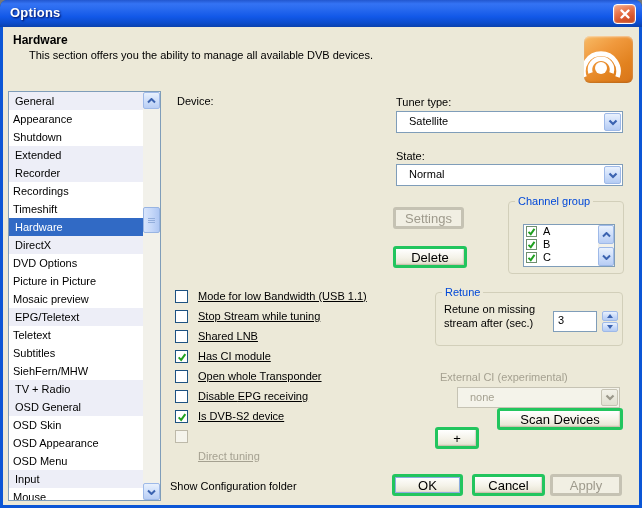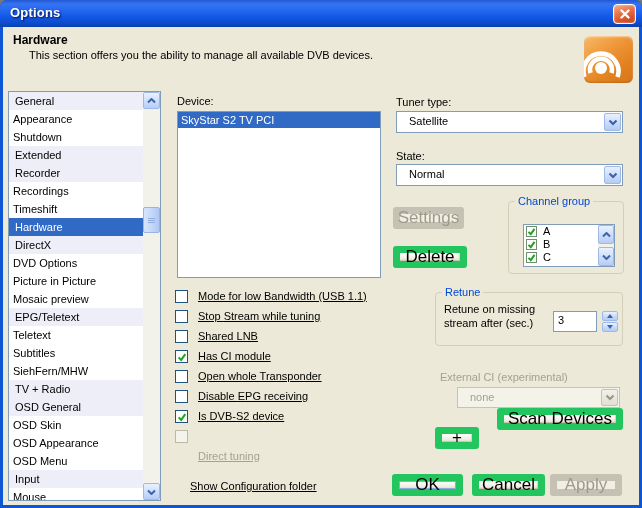--- a/index.html
+++ b/index.html
@@ -83,23 +83,23 @@
     background:linear-gradient(180deg,#E9F1FD 0%,#CFDFFA 50%,#B4CBF3 100%);
     border:1px solid #9EB9E8;
     display:flex; align-items:center; justify-content:center;
   }
   .combo.dis{ background:#F4F3EA; border-color:#C6C3B4; }
   .combo.dis .combo-text{ color:#A5A191; }
   .combo.dis .combo-btn{ background:linear-gradient(180deg,#F2F1E8,#E2E0D2); border-color:#C6C3B4; }
 
   
   .btn{
-    position:absolute; border:7px solid #22c55e; border-radius:3px;
+    position:absolute; border:3px solid #22c55e; border-radius:3px;
     background:linear-gradient(180deg,#FFFFFF 0%,#F4F2E8 55%,#EAE7D8 85%,#DCD8C4 100%);
-    font-size:17px; text-align:center; color:#000;
+    font-size:13px; text-align:center; color:#000;
     display:flex; align-items:center; justify-content:center; cursor:default;
     box-shadow:inset -1px -1px 1px rgba(160,150,120,.35);
   }
   .btn.default{ box-shadow:inset 0 0 0 1px #8CACE0, inset -1px -1px 1px rgba(160,150,120,.3); }
   .btn.dis{ border-color:#C5C2B3; color:#9E9A8C; background:#F1EFE3; box-shadow:none; }
 
   
   .check-row{ position:absolute; height:14px; }
   .cbox{
     position:absolute; left:0; top:0; width:13px; height:13px; background:#fff;
@@ -132,21 +132,21 @@
   .spinner{ position:absolute; }
   .spin-btn{
     position:absolute; left:0; width:100%; height:10px;
     background:linear-gradient(180deg,#E9F1FD,#C6D8F8 60%,#B4CBF3);
     border:1px solid #9EB9E8; border-radius:2px;
     display:flex; align-items:center; justify-content:center;
   }
   .tri-up{ width:0; height:0; border-left:3px solid transparent; border-right:3px solid transparent; border-bottom:4px solid #3B63B0; }
   .tri-down{ width:0; height:0; border-left:3px solid transparent; border-right:3px solid transparent; border-top:4px solid #3B63B0; }
 
-  .link{ position:absolute; text-decoration:underline; color:#000; white-space:nowrap; cursor:default;margin-left:20px; }
+  .link{ position:absolute; color:#000; white-space:nowrap; cursor:default; }
 </style>
 </head>
 <body>
 
 <div class="win">
 
   <div class="titlebar">
     <span class="tb-title">Options</span>
     <div class="btn-close">
       <svg width="12" height="12" viewBox="0 0 12 12">
@@ -206,23 +206,20 @@
       </div>
       <div class="sb-btn" style="bottom:0; height:17px;">
         <svg width="9" height="6" viewBox="0 0 9 6">
             <path d="M1 1.5 L4.5 5 L8 1.5" stroke="#3B63B0" stroke-width="2" fill="none"></path>
           </svg>
       </div>
     </div>
   </div>
 
   <div class="lbl" style="left:177px; top:95px;">Device:</div>
-  <div class="listbox" style="left:177px; top:111px; width:204px; height:167px;">
-    <div class="lb-row sel">SkyStar S2 TV PCI</div>
-  </div>
 
   <div class="lbl" style="left:396px; top:96px;">Tuner type:</div>
   <div class="combo" style="left:396px; top:111px; width:227px; height:22px;">
     <span class="combo-text">Satellite</span>
     <div class="combo-btn">
       <svg width="10" height="7" viewBox="0 0 10 7">
           <path d="M1.5 1.5 L5 5 L8.5 1.5" stroke="#3B63B0" stroke-width="2.2" fill="none"></path>
         </svg>
     </div>
   </div>

